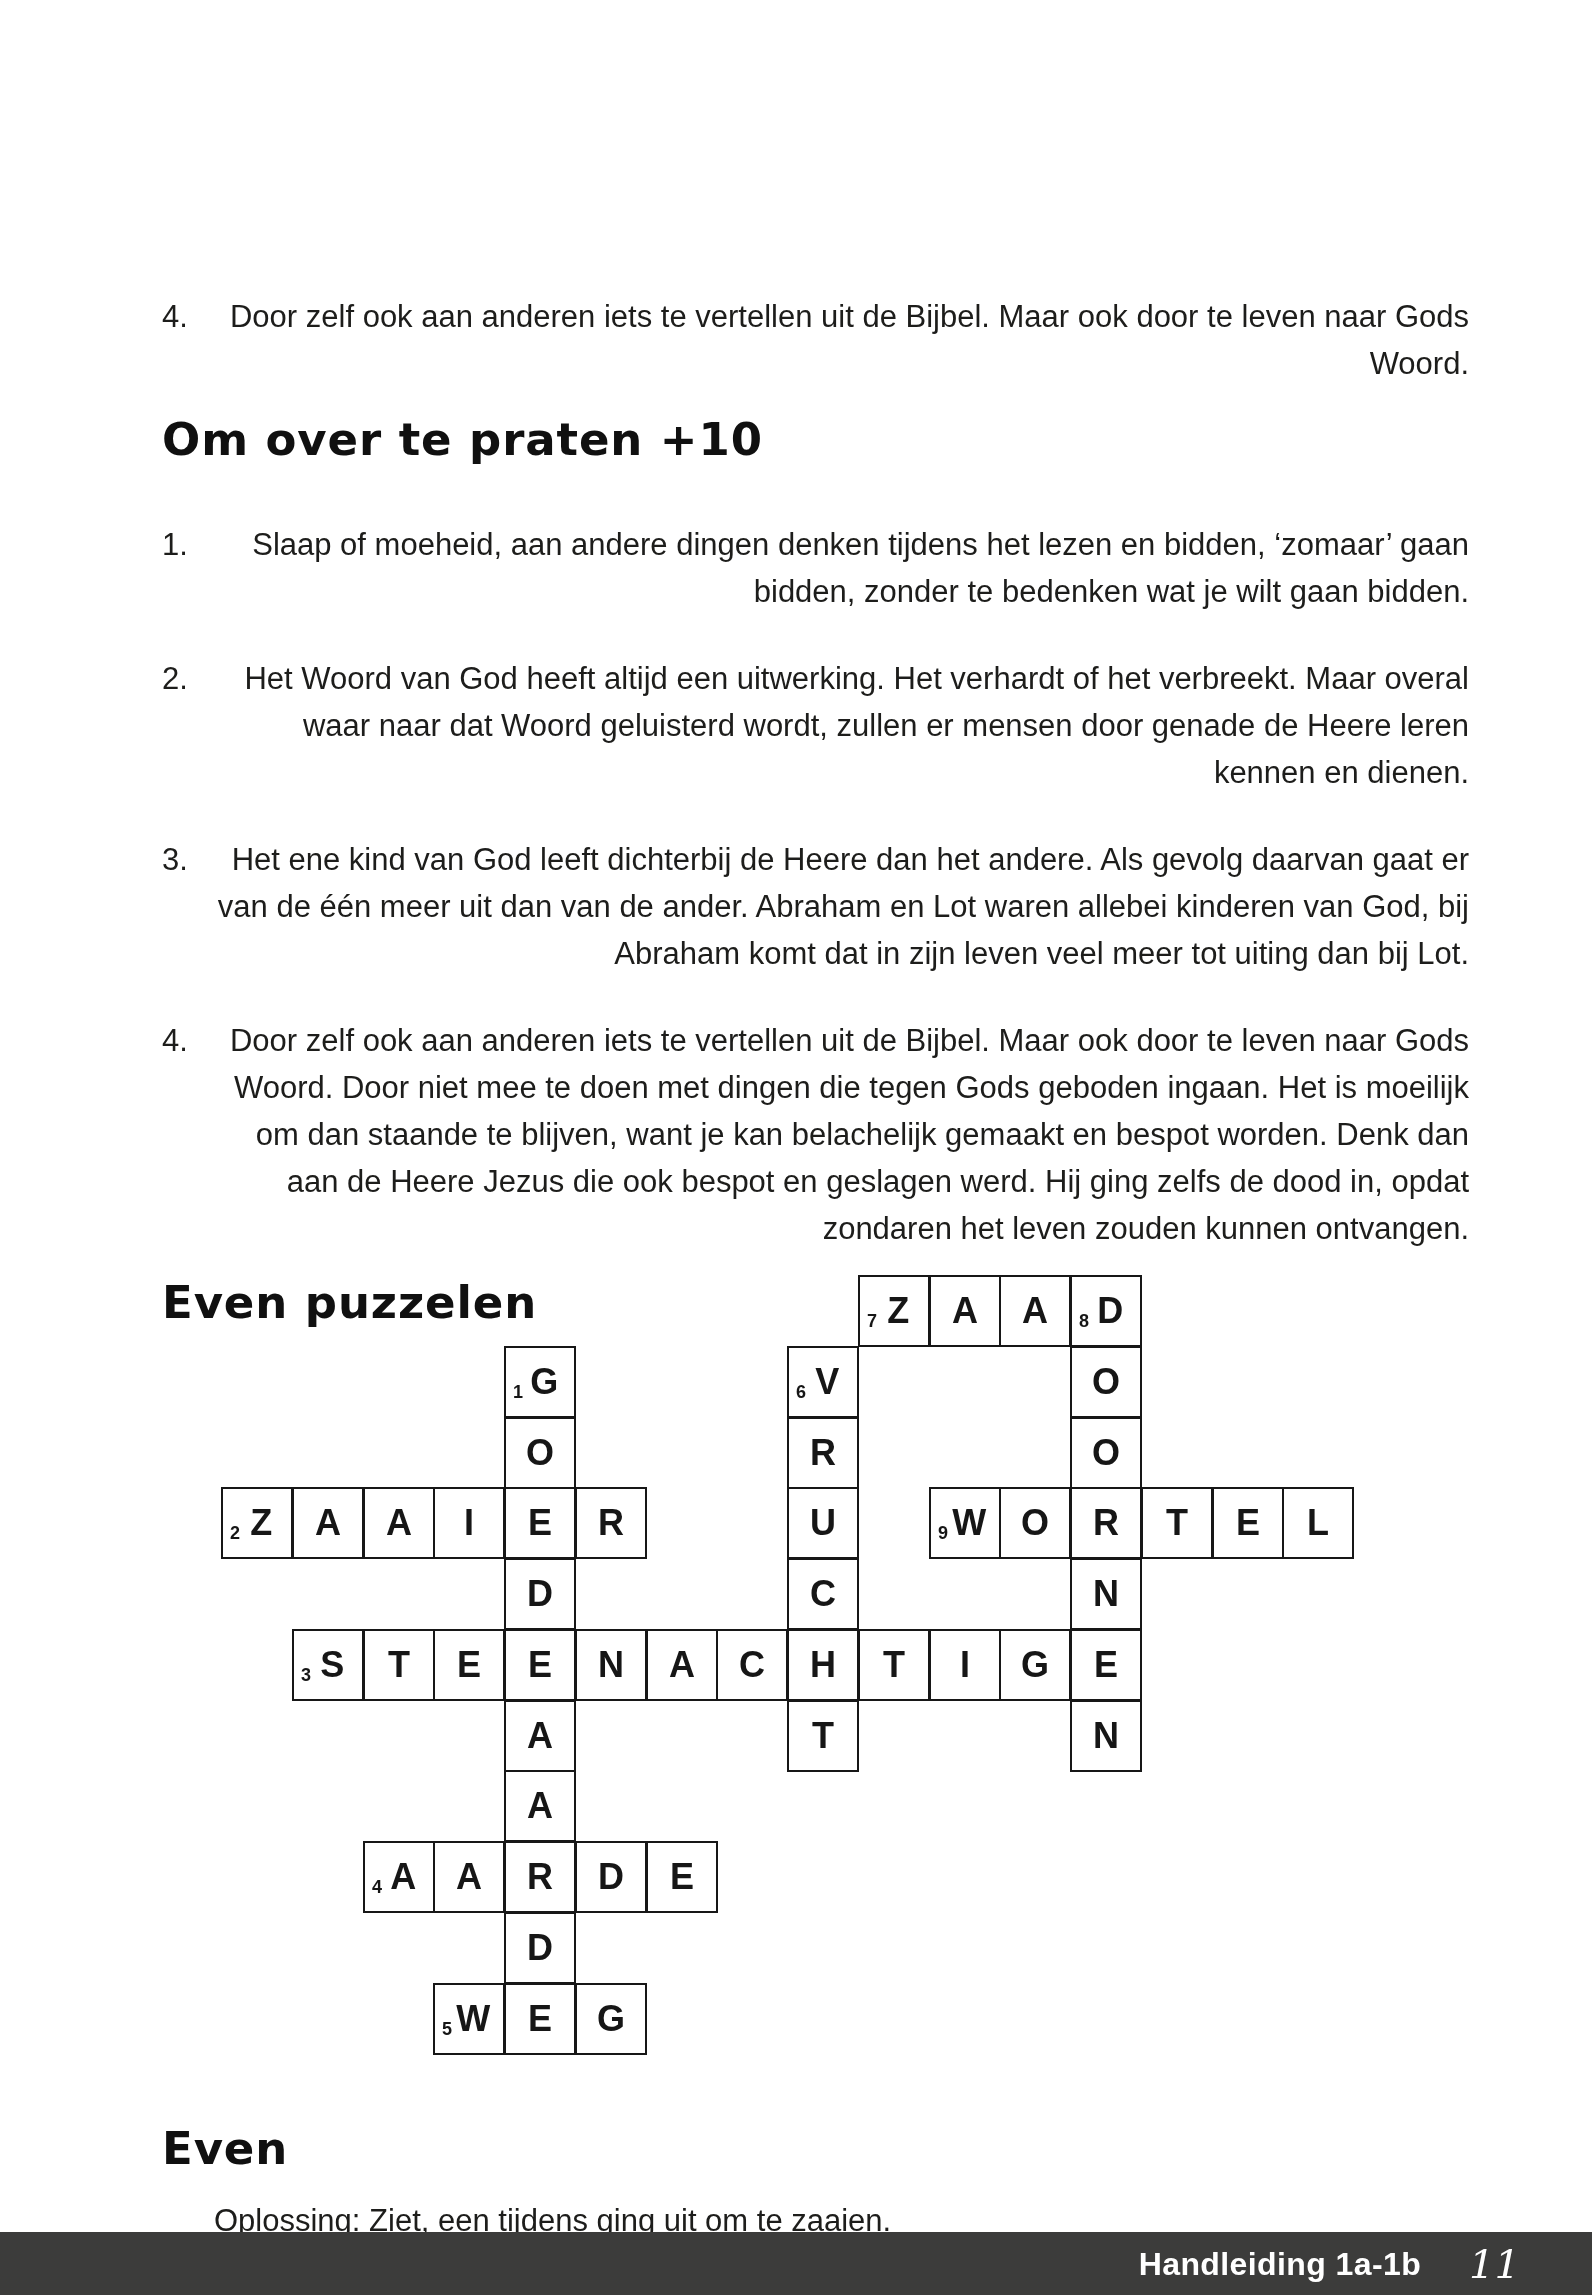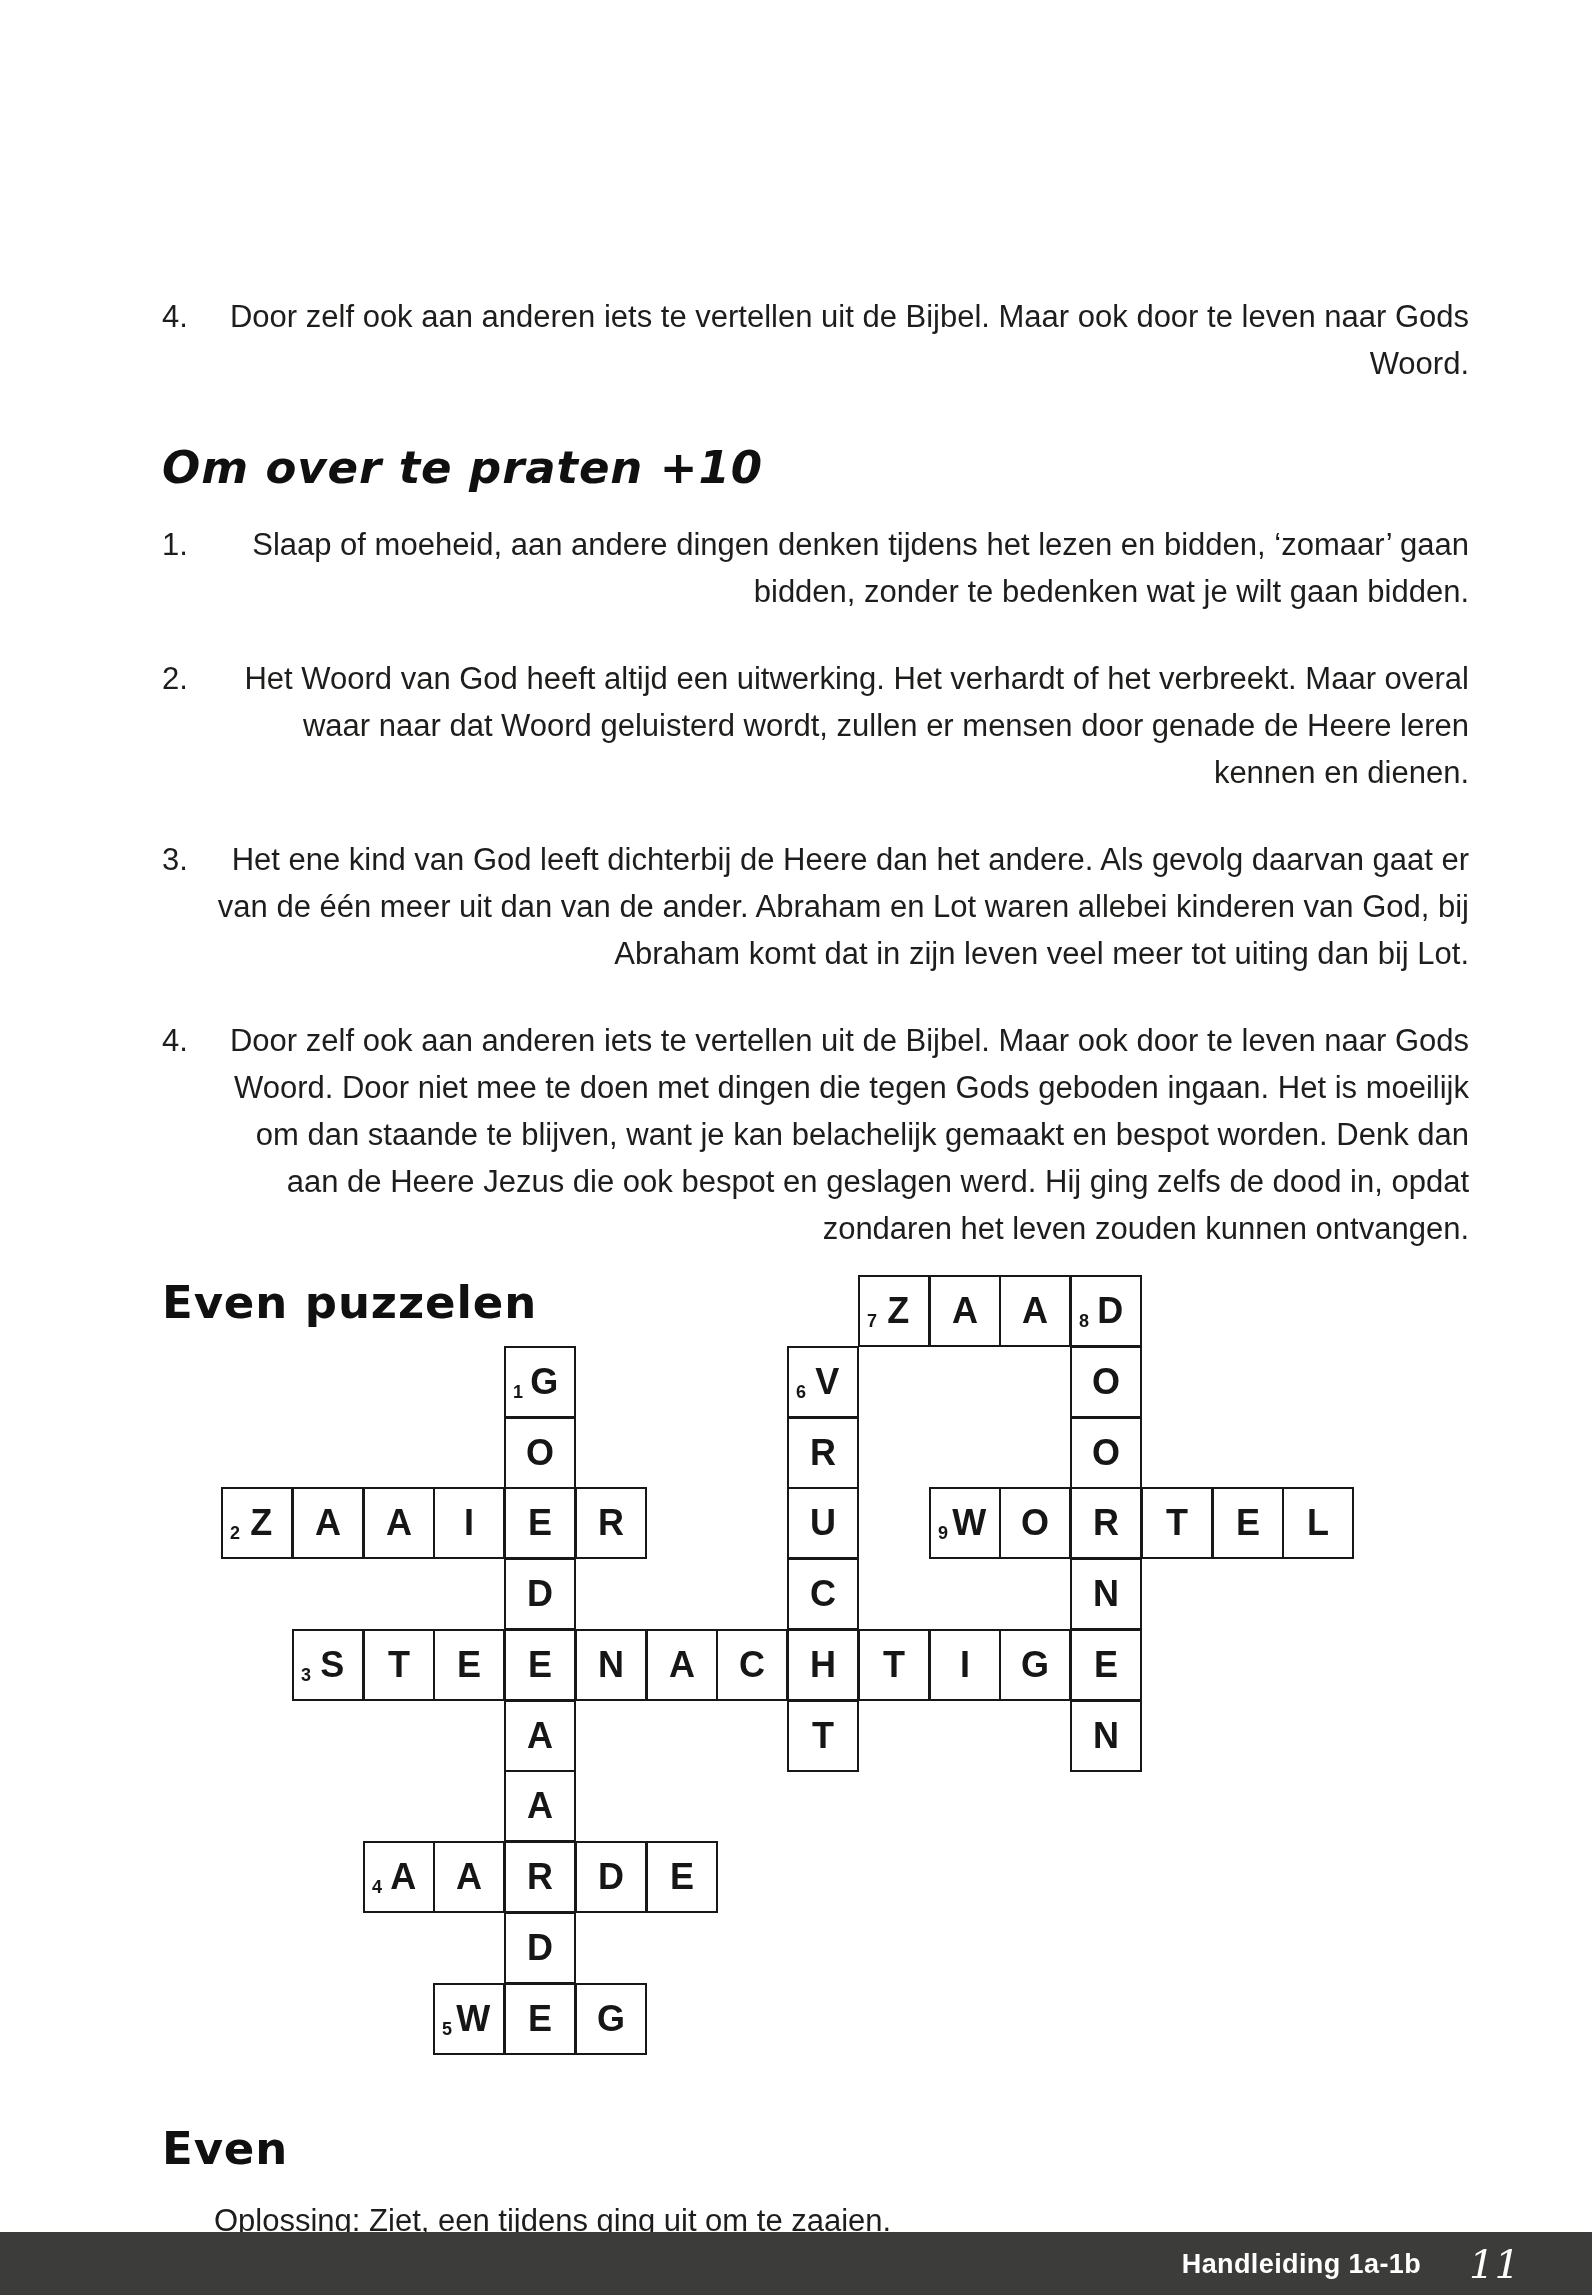--- a/index.html
+++ b/index.html
@@ -24,21 +24,21 @@
   .marker {
     font-family: "DejaVu Sans", sans-serif;
     font-weight: 800;
     font-size: 45px;
     line-height: 1.05;
     letter-spacing: 0.9px;
     color: #101010;
   }
 
   #intro        { left: 162px; top: 293px;  width: 1307px; }
-  #praten-heading { left: 162px; top: 444px; font-style: italic; }
+  #praten-heading { left: 162px; top: 416px; }
   #praten-list  { left: 162px; top: 521px;  width: 1307px; }
   #puzzle-heading { left: 162px; top: 1279px; }
   #crossword-grid {
     left: 221px; top: 1275px;
     width: 1136px; height: 782px;
     position: absolute;
   }
   .cell {
     position: absolute;
     width: 72px; height: 72px;
@@ -59,21 +59,21 @@
   #rebus-heading  { left: 162px; top: 2125px; }
   #rebus-solution { left: 214px; top: 2197px; width: 1256px; }
 
   #footer {
     left: 0; top: 2232px; width: 1592px; height: 64px;
     background: #3c3c3b;
     display: flex; align-items: center; justify-content: flex-end;
     gap: 48px; padding-right: 72px;
     color: #ffffff;
   }
-  .footer-label { font-size: 27px; font-weight: 600; letter-spacing: 0.4px; }
+  .footer-label { font-size: 32px; font-weight: 600; letter-spacing: 0.4px; }
   .footer-page  {
     font-size: 40px; font-weight: 400; font-style: italic;
     font-family: "DejaVu Serif", serif;
   }
 </style>
 </head>
 <body>
 
 <div class="abs item" id="intro">
   <div class="item-num">4.</div>

